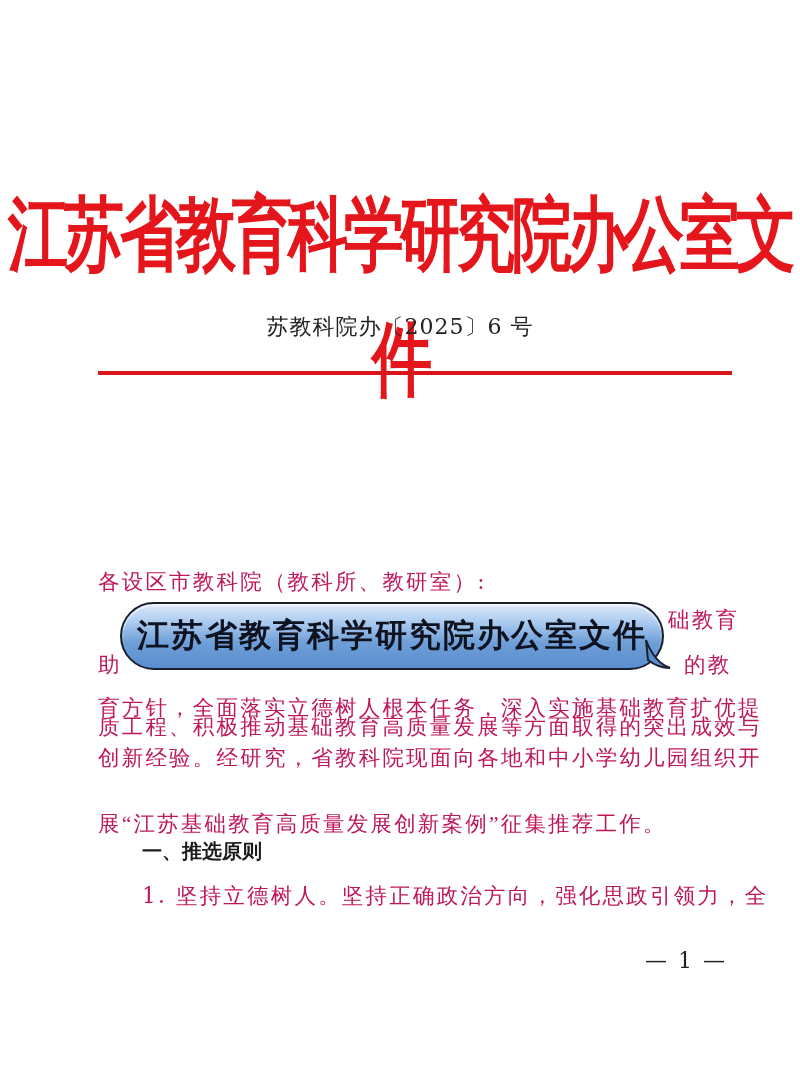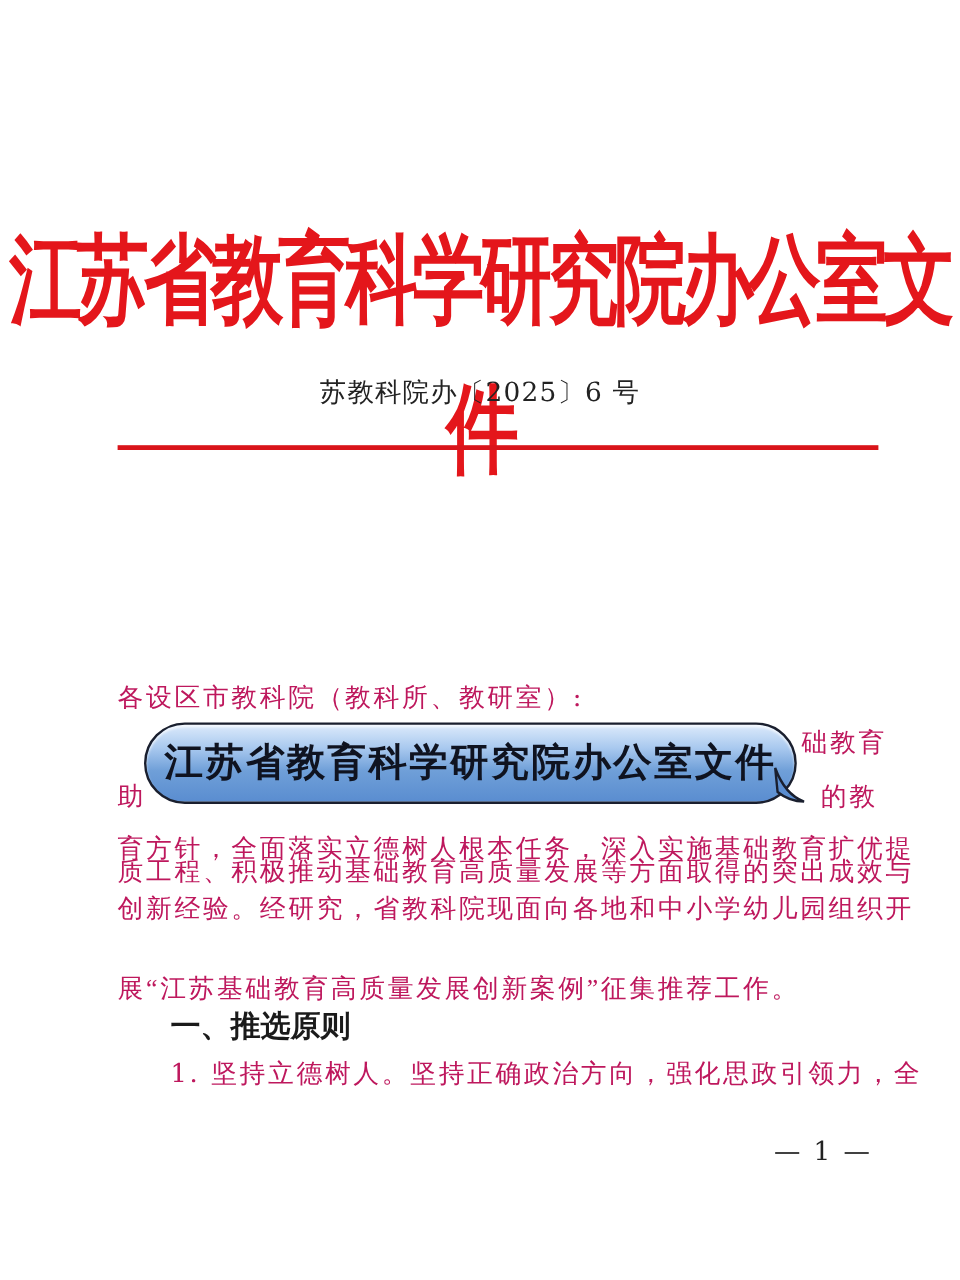--- a/index.html
+++ b/index.html
@@ -21,21 +21,21 @@
     position: absolute; left: 0; top: 422px; width: 800px; text-align: center;
     font-size: 31px; font-weight: bold; line-height: 48px; color: #1c1c1c;
   }
   .hl { background: linear-gradient(to bottom, rgba(255,246,220,0) 0%, #fdf3d9 20%, #fbeec8 100%); border-radius: 3px; }
   .body-text {
     position: absolute; left: 98px; width: 640px; font-size: 21.5px; letter-spacing: 2.2px; color: #be185d;
     line-height: 44px; white-space: nowrap;
   }
   .section-heading {
     position: absolute; left: 142px; top: 838px; font-family: "DejaVu Sans", sans-serif; font-weight: bold;
-    font-size: 25px; color: #1a1a1a;
+    font-size: 20px; color: #1a1a1a;
   }
   .page-num { position: absolute; left: 645px; top: 948px; font-size: 22px; color: #222; letter-spacing: 2px; }
   .bubble {
     position: absolute; left: 120px; top: 602px; width: 540px; height: 64px; border: 2px solid #1a1f2e;
     border-radius: 34px;
     background: linear-gradient(to bottom, #dceafb 0%, #a9c9ef 30%, #6f9fd8 60%, #5a8dd0 100%);
     box-shadow: inset 0 2px 2px rgba(255,255,255,0.7);
     display: flex; align-items: center; justify-content: center;
   }
   .bubble-text {

